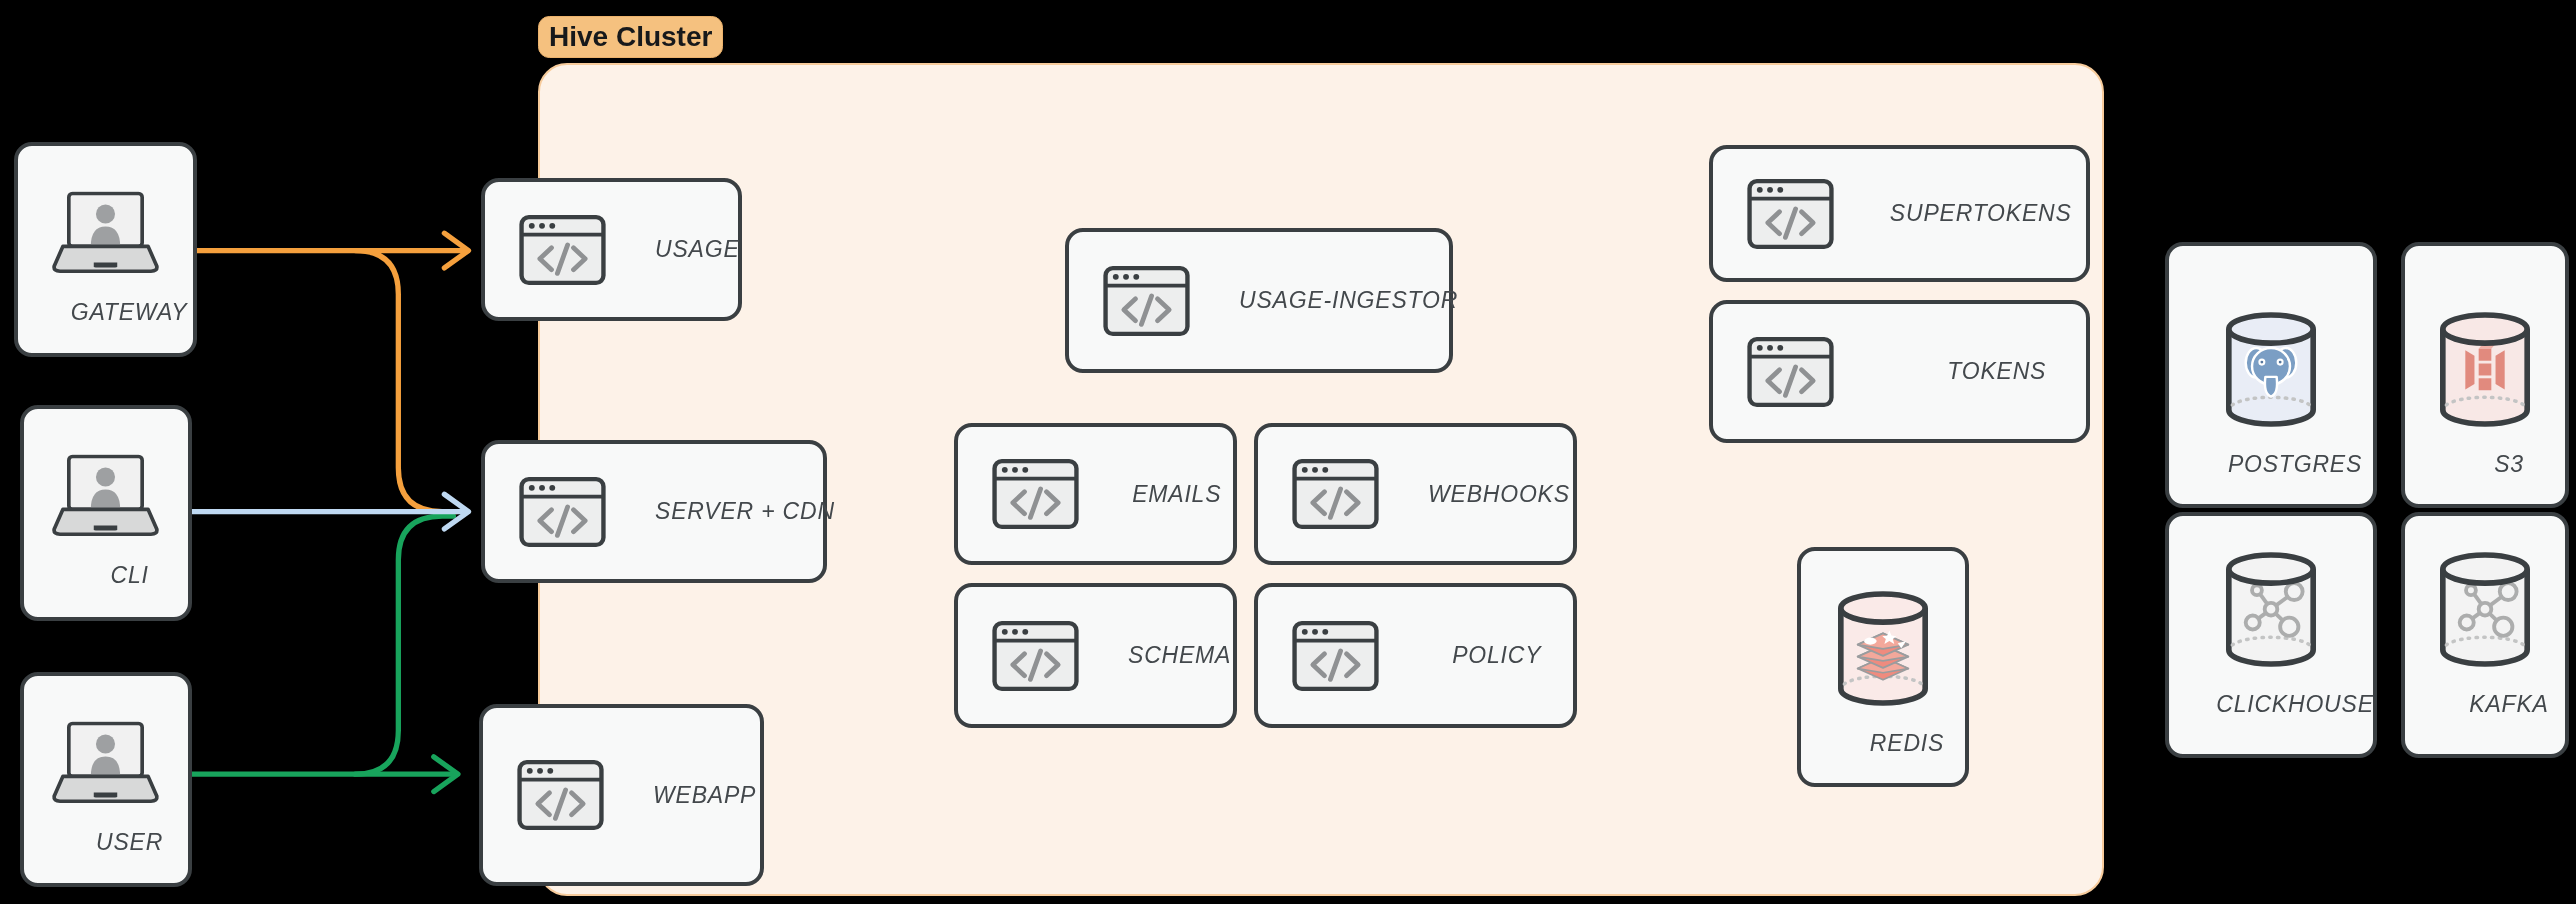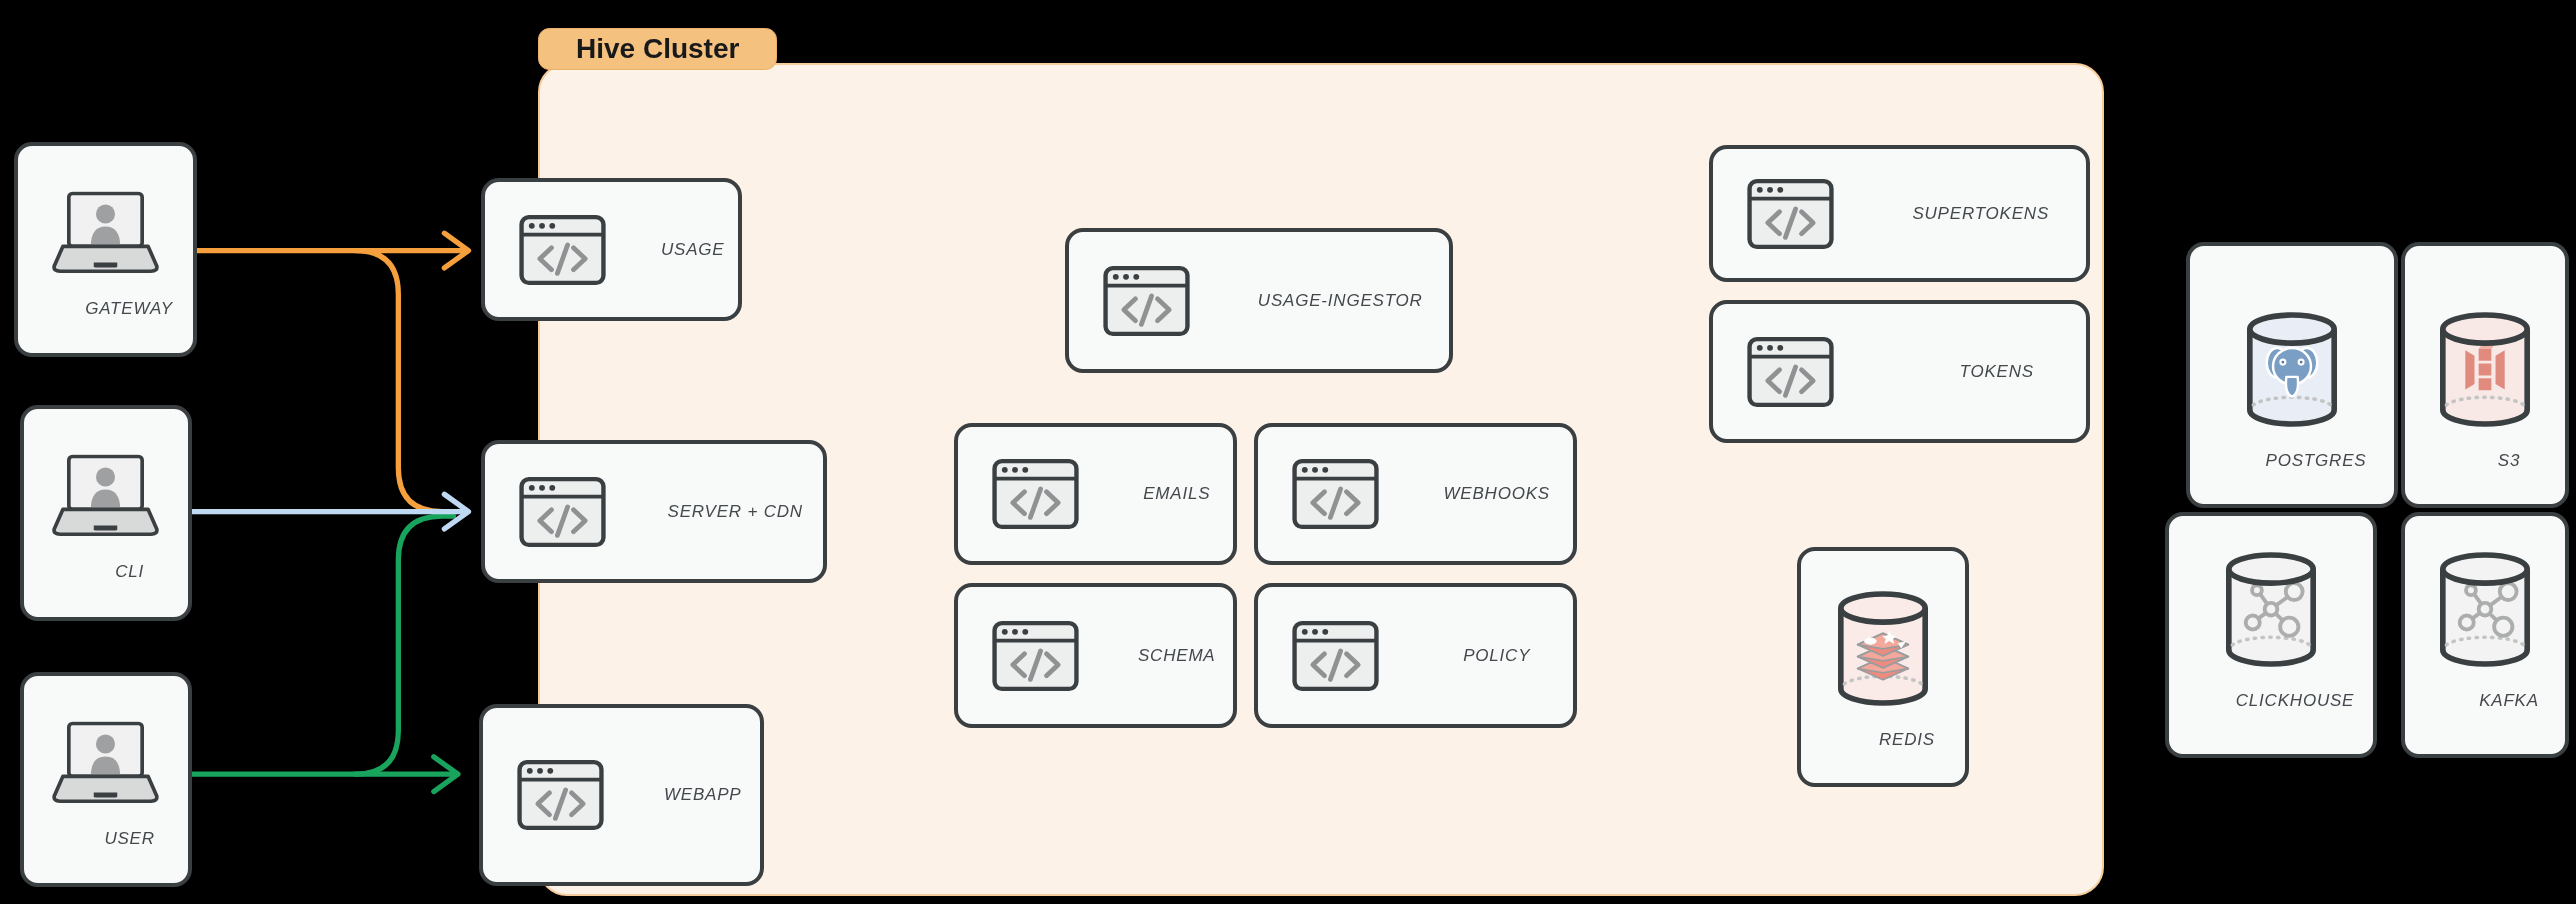--- a/index.html
+++ b/index.html
@@ -10,41 +10,41 @@
   .edges{position:absolute;left:0;top:0;pointer-events:none;}
 
   
   .cluster{
     position:absolute;left:538px;top:63px;width:1566px;height:833px;
     background:var(--cluster-fill,#FDF2E8);
     border:2.3px solid var(--cluster-border,#F7CB9B);
     border-radius:29px;box-sizing:border-box;
   }
   .cluster-pill{
-    position:absolute;left:538px;top:28px;height:42px;
+    position:absolute;left:538px;top:16px;height:42px;
     display:inline-flex;align-items:center;
-    padding:0 37px;box-sizing:border-box;
+    padding:0 10px;box-sizing:border-box;
     background:var(--cluster-label-bg,#F5C17F);
     border:1.5px solid var(--cluster-label-border,#ECB26C);
     border-radius:11.3px;
     font-size:28px;font-weight:600;color:var(--cluster-label-text,#17191B);
     white-space:nowrap;
   }
 
   
   .node{
     position:absolute;box-sizing:border-box;
     background:var(--node-fill,#F8F9F9);
     border:4.5px solid var(--node-border,#3A3F42);
     border-radius:18px;
     display:flex;align-items:center;
   }
   .label{
     font-style:italic;font-weight:500;letter-spacing:0.8px;
-    color:var(--label-text,#43484C);font-size:17px;white-space:nowrap;padding-left:48px;
+    color:var(--label-text,#43484C);font-size:23px;white-space:nowrap;padding-left:48px;
   }
 
   
   .service{flex-direction:row;}
   .service .icon{margin-left:33px;display:flex;}
   .service .label{flex:1;text-align:center;padding-right:7.5px;}
 
   
   .client,.store{flex-direction:column;align-items:center;justify-content:flex-start;}
   .client{padding-top:45px;}
@@ -268,21 +268,21 @@
     <span class="label">TOKENS</span>
   </div>
 
   <div class="node store redis" style="left:1797px;top:547px;width:172px;height:240px;">
     <span class="icon"><svg width="106" height="123" viewBox="0 0 140 163">
           <use href="#sym-cyl-redis"></use>
         </svg></span>
     <span class="label">REDIS</span>
   </div>
 
-  <div class="node store row1" style="left:2165px;top:242px;width:212px;height:266px;margin-left:21px;">
+  <div class="node store row1" style="left:2165px;top:242px;width:212px;height:266px;">
     <span class="icon"><svg width="106" height="123" viewBox="0 0 140 163">
           <use href="#sym-cyl-postgres"></use>
         </svg></span>
     <span class="label">POSTGRES</span>
   </div>
   <div class="node store row1" style="left:2401px;top:242px;width:168px;height:266px;">
     <span class="icon"><svg width="106" height="123" viewBox="0 0 140 163">
           <use href="#sym-cyl-s3"></use>
         </svg></span>
     <span class="label">S3</span>

